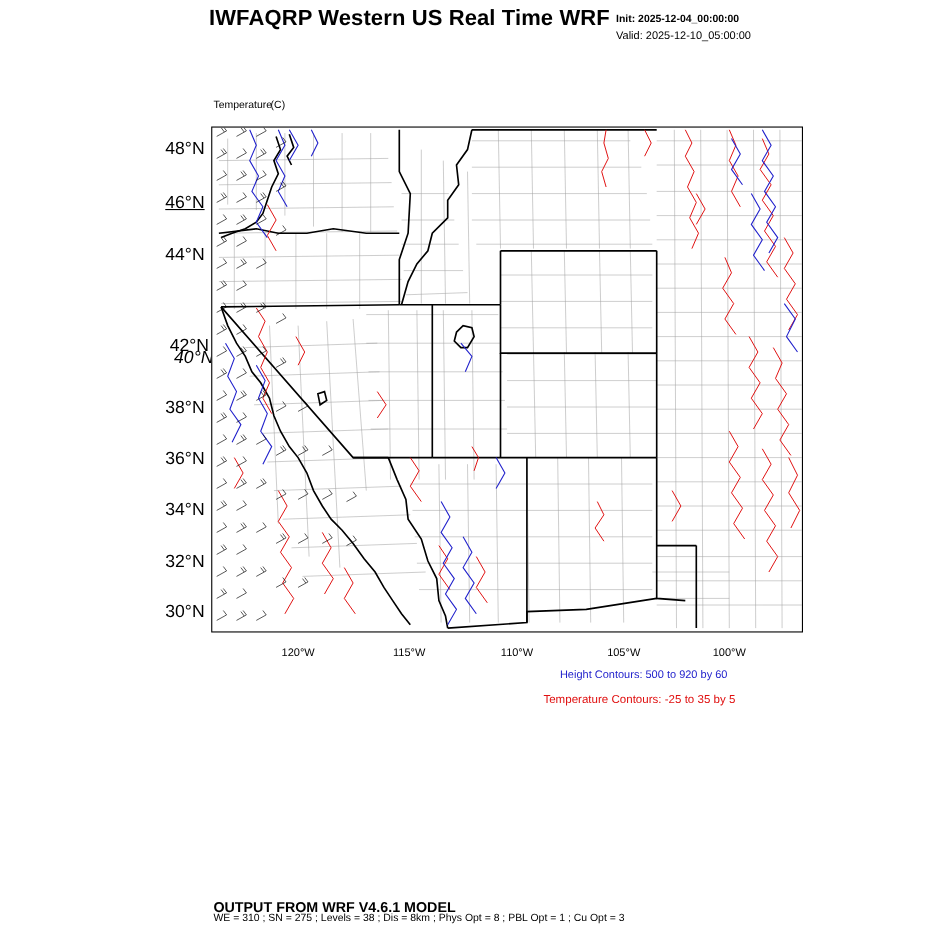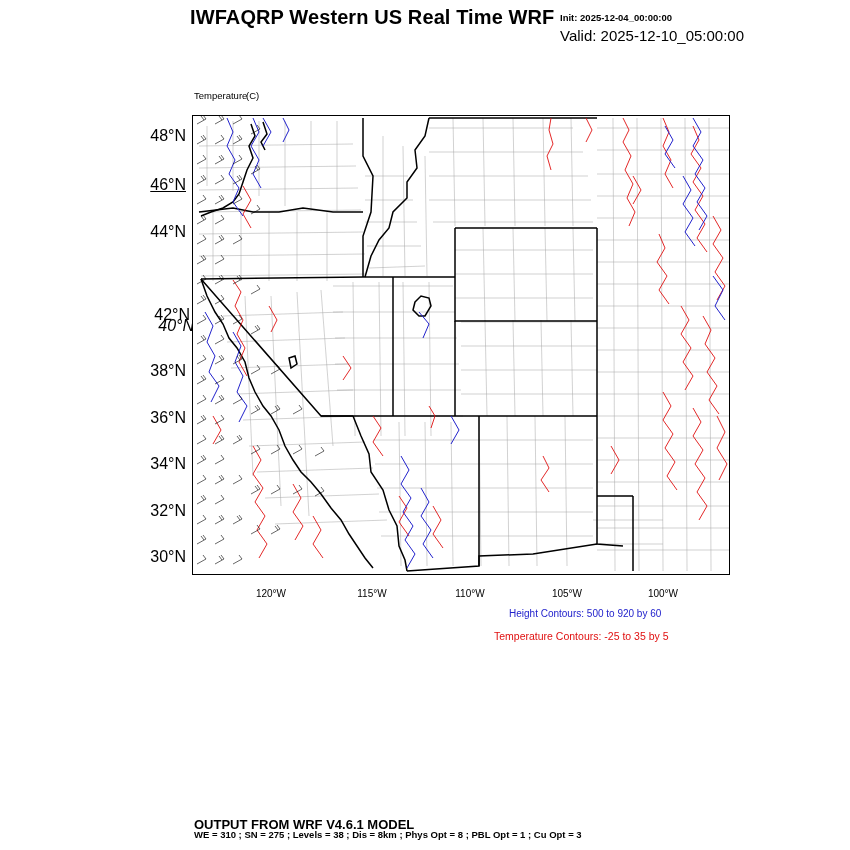--- a/index.html
+++ b/index.html
@@ -28,21 +28,21 @@
   #init-line {
     left: 560px;
     top: 12px;
     font-size: 9.5px;
     font-weight: bold;
     white-space: nowrap;
   }
   #valid-line {
     left: 560px;
     top: 27px;
-    font-size: 15px;
+    font-size: 10px;
     white-space: nowrap;
   }
 
   #var-legend {
     left: 194px;
     top: 62px;
     font-size: 9.5px;
     line-height: 13.5px;
     white-space: pre;
   }
@@ -92,21 +92,21 @@
     left: 194px;
     top: 817px;
     font-size: 13px;
     font-weight: bold;
     white-space: nowrap;
   }
   #footer-2 {
     left: 194px;
     top: 829px;
     font-size: 9.5px;
-    font-weight: bold;
+    font-weight: normal;
     white-space: nowrap;
   }
 </style>
 </head>
 <body>
 
 <div class="abs" id="title">IWFAQRP Western US Real Time WRF</div>
 
 <div class="abs" id="init-line">
   <span>Init:</span>

